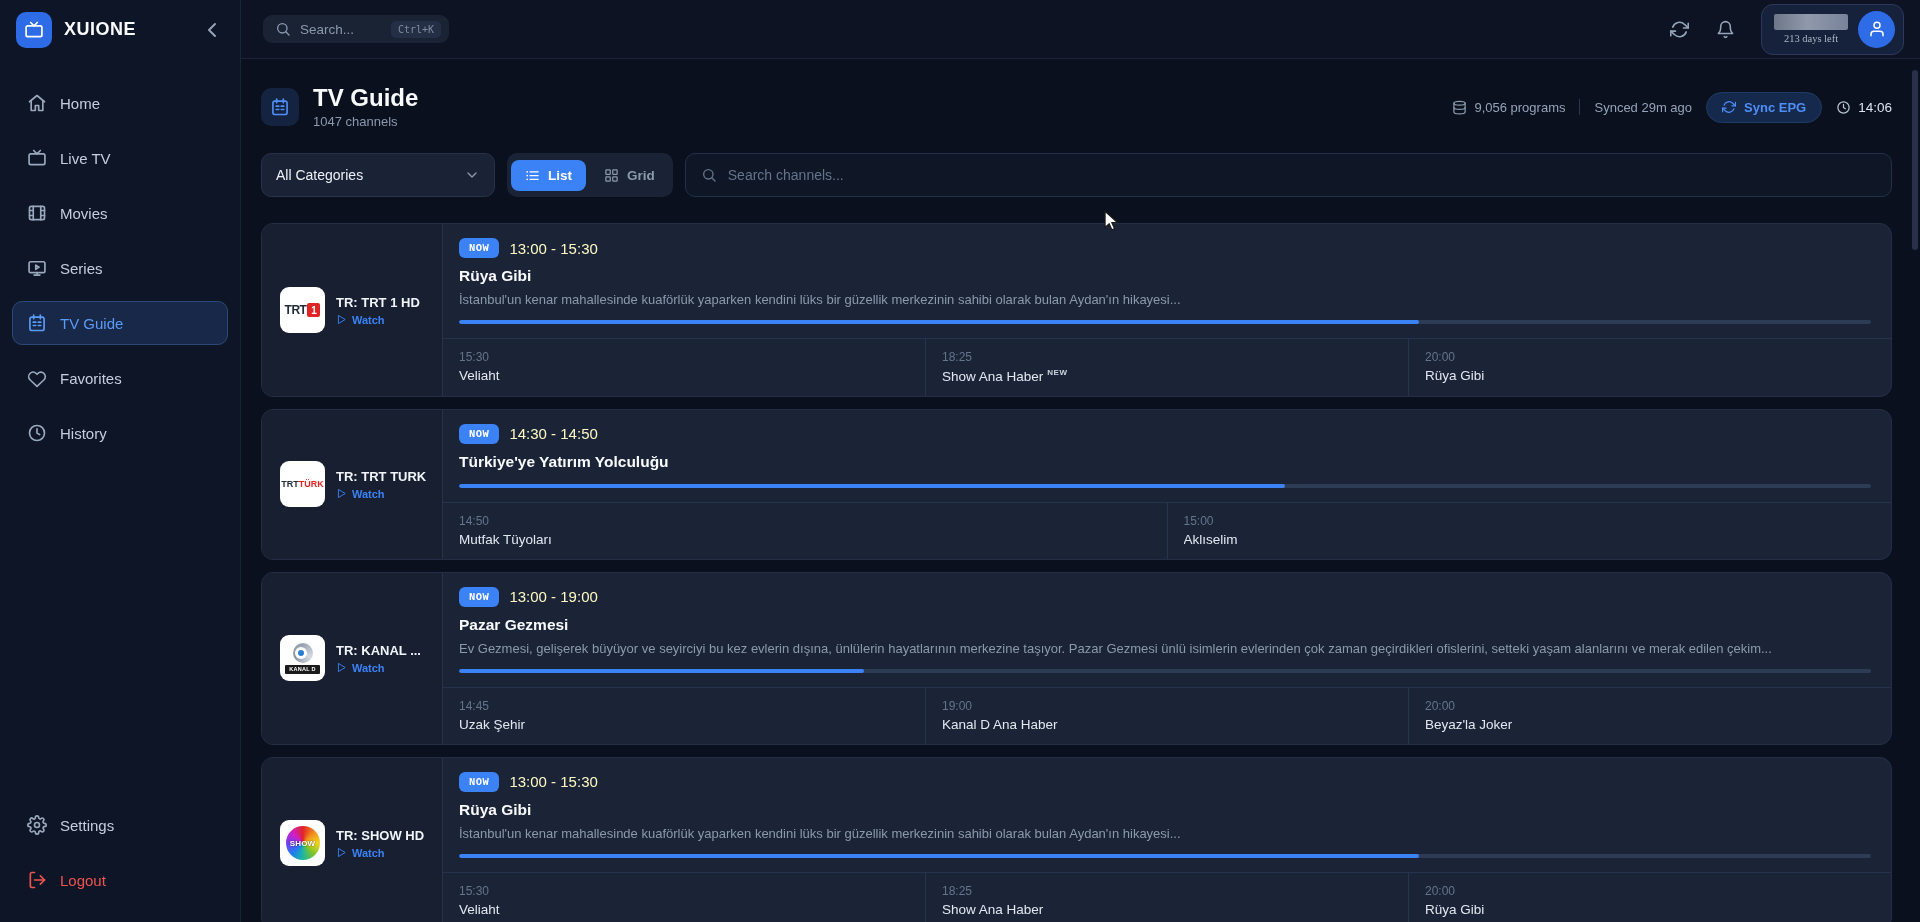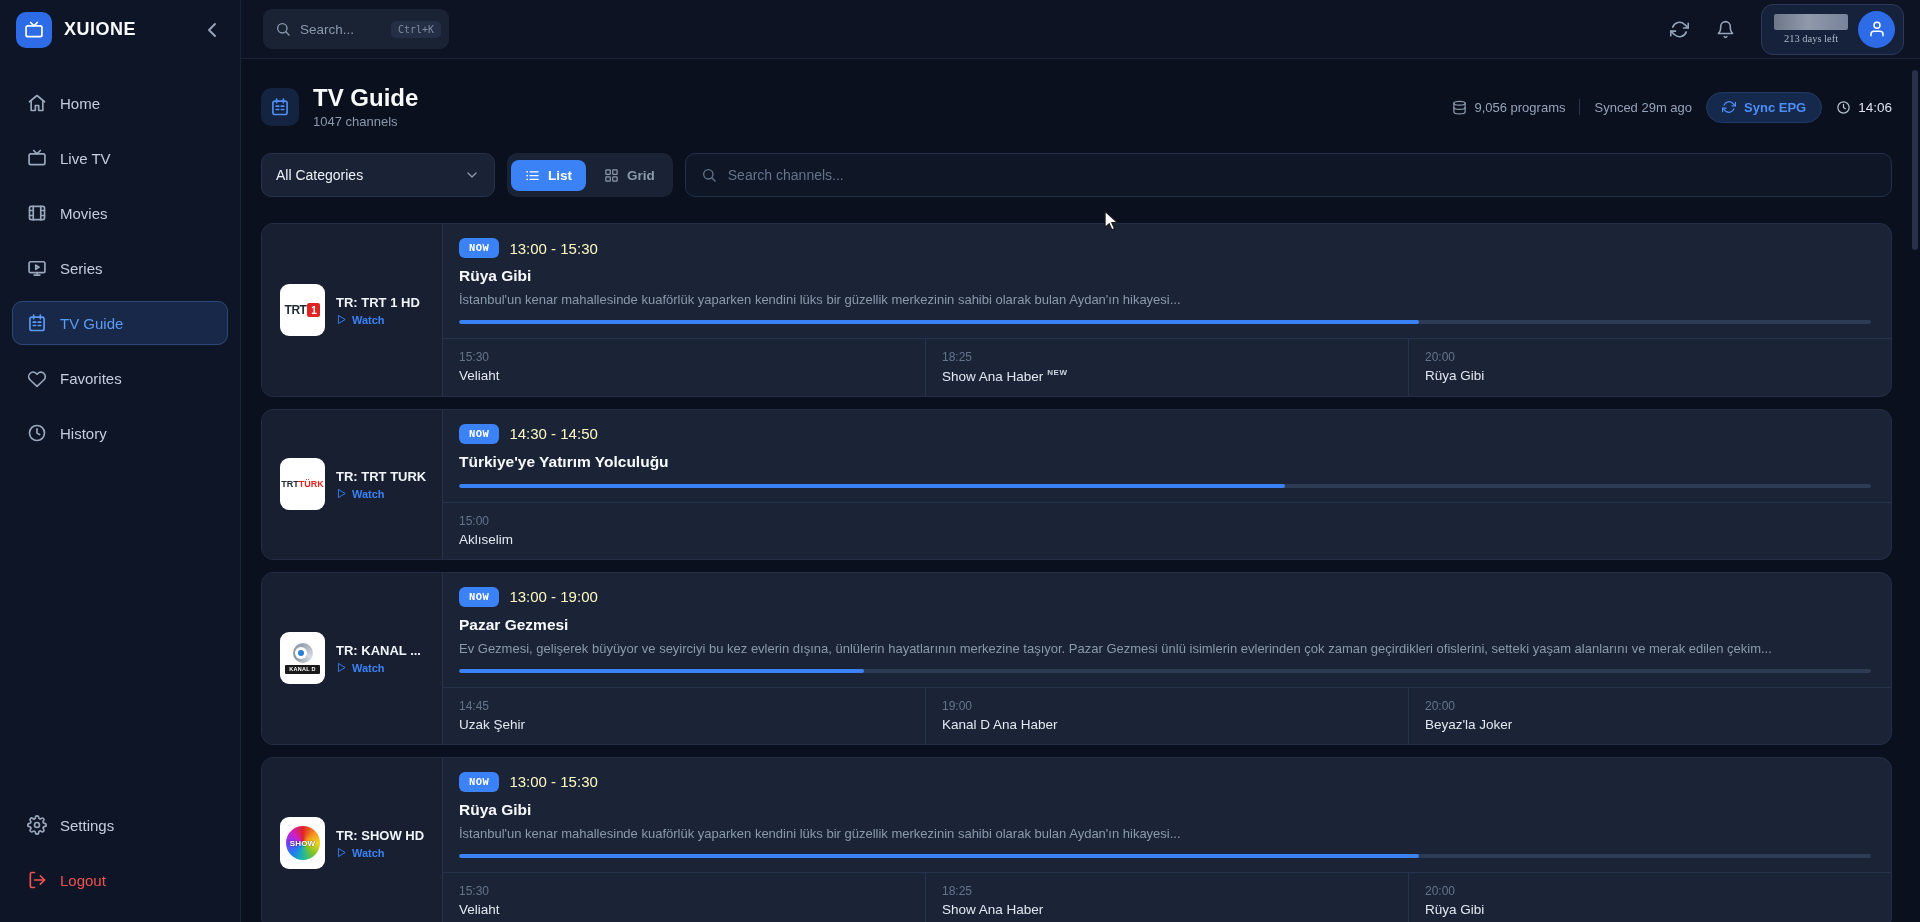--- a/index.html
+++ b/index.html
@@ -45,21 +45,21 @@
   .nav-item.danger .ico { color:#ef5350; }
 
   
   .topbar {
     position:absolute; left:241px; right:0; top:0; height:59px;
     background:#0d1322; border-bottom:1px solid #1a2438;
     display:flex; align-items:center; padding:0 16px 0 22px; z-index:4;
   }
   .global-search {
     display:flex; align-items:center; gap:9px; background:#1a2334;
-    border-radius:9px; height:40px; padding:0 8px 0 12px; width:186px; cursor:text;
+    border-radius:9px; height:28px; padding:0 8px 0 12px; width:186px; cursor:text;
   }
   .global-search .ico { width:16px; height:16px; color:#8b99ad; }
   .global-search-text { font-size:13.5px; color:#8b99ad; flex:1; }
   .kbd-badge {
     font-family:"DejaVu Sans Mono", monospace; font-size:10px; color:#7d8aa0;
     background:#242f45; border-radius:5px; padding:3px 7px;
   }
   .topbar-right { margin-left:auto; display:flex; align-items:center; gap:10px; }
   .topbar-icon-btn { width:36px; height:36px; display:flex; align-items:center; justify-content:center; color:#94a3b8; cursor:pointer; }
   .topbar-icon-btn .ico { width:19px; height:19px; }
@@ -133,21 +133,21 @@
   .channel-list { display:flex; flex-direction:column; gap:12px; }
   .channel-card {
     display:flex; background:#1b2437; border:1px solid #232e46; border-radius:12px;
     overflow:hidden; min-height:140px;
   }
   .channel-panel {
     width:181px; flex:none; background:#171f30; border-right:1px solid #26334d;
     display:flex; align-items:center; gap:11px; padding:0 10px 0 18px; cursor:pointer;
   }
   .channel-logo {
-    width:45px; height:52px; background:#fff; border-radius:9px; flex:none;
+    width:45px; height:46px; background:#fff; border-radius:9px; flex:none;
     display:flex; align-items:center; justify-content:center; overflow:hidden;
   }
   .channel-meta { min-width:0; }
   .channel-name { font-size:13px; font-weight:bold; color:#f1f5f9; white-space:nowrap; overflow:hidden; }
   .watch-link { display:flex; align-items:center; gap:5px; color:#3b82f6; font-size:11px; font-weight:bold; margin-top:4px; cursor:pointer; }
   .watch-link .ico { width:11px; height:11px; }
   .program-area { flex:1; display:flex; flex-direction:column; min-width:0; }
   .now-section { padding:14px 20px 14px 16px; flex:1; cursor:pointer; }
   .now-row { display:flex; align-items:center; gap:10px; }
   .now-badge {
@@ -514,20 +514,24 @@
           <span class="now-time">14:30 - 14:50</span>
         </div>
         <div class="now-title">Türkiye'ye Yatırım Yolculuğu</div>
 
         <div class="progress-track">
           <div class="progress-fill" style="width: 58.5%;"></div>
         </div>
       </div>
       <div class="upcoming-row">
             <div class="upcoming-cell">
+              <div class="upcoming-time">14:50</div>
+              <div class="upcoming-title"><span>Mutfak Tüyoları</span></div>
+            </div>
+            <div class="upcoming-cell">
               <div class="upcoming-time">15:00</div>
               <div class="upcoming-title"><span>Aklıselim</span></div>
             </div>
           </div>
     </div>
   </div>
       <div class="channel-card">
     <div class="channel-panel">
       <div class="channel-logo">
             <div class="logo-kanald">

